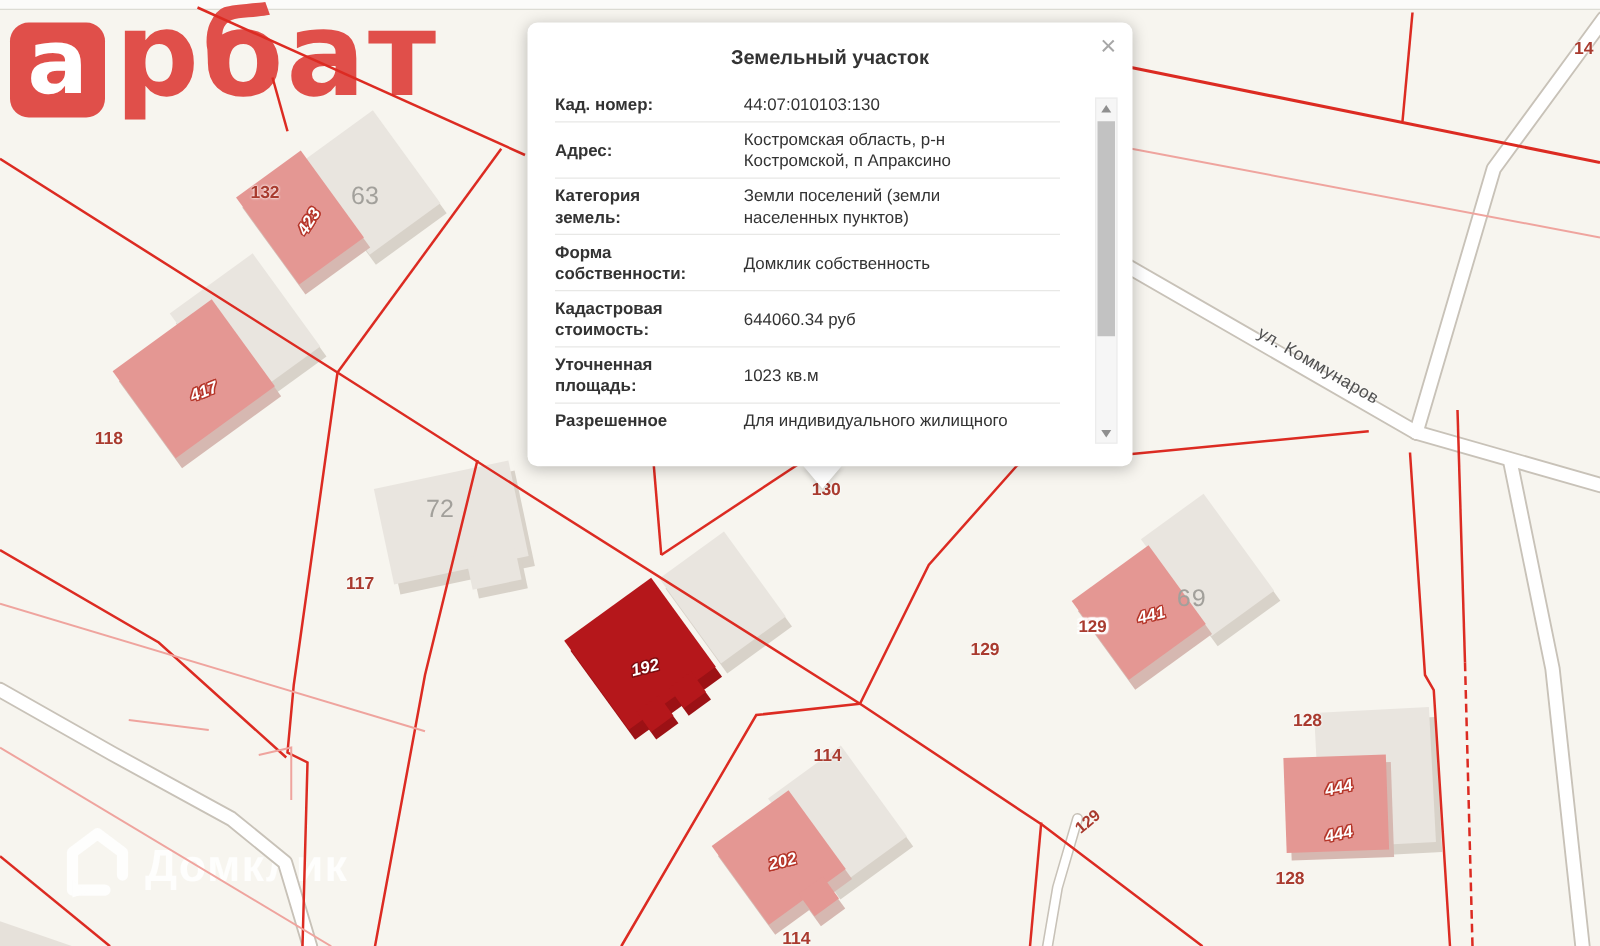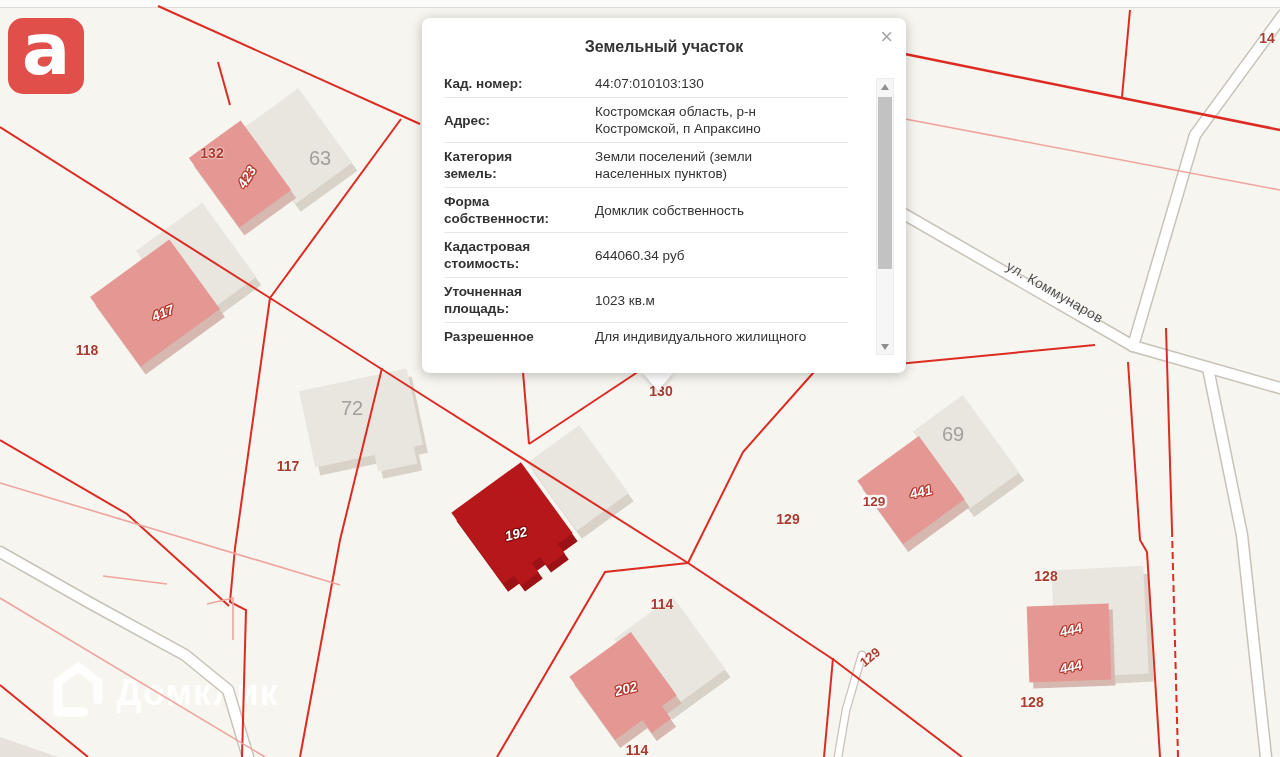--- a/index.html
+++ b/index.html
@@ -72,20 +72,21 @@
 <body>
 
 <div id="stage">
 
   <div id="topstrip"></div>
 
   <div id="logo">
     <div class="abox">
       <span>а</span>
     </div>
+    <div class="wordmark">рбат</div>
   </div>
 
   <div id="watermark">
     <svg width="52" height="62" viewBox="0 0 52 62">
       <path d="M 46 38 L 46 20 L 26 5 L 6 20 L 6 50 L 32 50" fill="none" stroke="rgba(255,255,255,0.92)" stroke-width="9" stroke-linecap="round" stroke-linejoin="round"></path>
       <path d="M 6 56 L 6 42 L 18 52 Z" fill="rgba(255,255,255,0.92)"></path>
     </svg>
     <div class="wmtext">Домклик</div>
   </div>
 
@@ -208,23 +209,23 @@
       <div class="mlabel k-parcel" style="left: 87px; top: 350px; transform: translate(-50%, -50%) rotate(0deg);">118</div>
       <div class="mlabel k-parcel" style="left: 288px; top: 466px; transform: translate(-50%, -50%) rotate(0deg);">117</div>
       <div class="mlabel k-parcel" style="left: 661px; top: 391px; transform: translate(-50%, -50%) rotate(0deg);">130</div>
       <div class="mlabel k-parcel" style="left: 662px; top: 604px; transform: translate(-50%, -50%) rotate(0deg);">114</div>
       <div class="mlabel k-parcel" style="left: 637px; top: 750px; transform: translate(-50%, -50%) rotate(0deg);">114</div>
       <div class="mlabel k-parcel" style="left: 788px; top: 519px; transform: translate(-50%, -50%) rotate(0deg);">129</div>
       <div class="mlabel k-parcel" style="left: 1046px; top: 576px; transform: translate(-50%, -50%) rotate(0deg);">128</div>
       <div class="mlabel k-parcel" style="left: 1032px; top: 702px; transform: translate(-50%, -50%) rotate(0deg);">128</div>
       <div class="mlabel k-parcel" style="left: 1267px; top: 38px; transform: translate(-50%, -50%) rotate(0deg); text-align: center;">14</div>
       <div class="mlabel k-road" style="left: 870px; top: 657px; transform: translate(-50%, -50%) rotate(-40deg);">129</div>
-      <div class="mlabel k-gray" style="left: 292px; top: 158px; transform: translate(-50%, -50%) rotate(0deg); margin-left: 28px;">63</div>
+      <div class="mlabel k-gray" style="left: 292px; top: 158px; transform: translate(-50%, -50%) rotate(0deg);">63</div>
       <div class="mlabel k-gray" style="left: 352px; top: 408px; transform: translate(-50%, -50%) rotate(0deg);">72</div>
-      <div class="mlabel k-gray" style="left: 953px; top: 434px; transform: translate(-50%, -50%) rotate(0deg);">69</div>
+      <div class="mlabel k-gray" style="left: 953px; top: 480px; transform: translate(-50%, -50%) rotate(0deg); font-family: Liberation Mono, monospace;">69</div>
       <div class="mlabel k-bnum" style="left: 247px; top: 177px; transform: translate(-50%, -50%) rotate(-58deg);">423</div>
       <div class="mlabel k-bnum" style="left: 163px; top: 313px; transform: translate(-50%, -50%) rotate(-22deg);">417</div>
       <div class="mlabel k-bnumdark" style="left: 516px; top: 534px; transform: translate(-50%, -50%) rotate(-14deg);">192</div>
       <div class="mlabel k-bnum" style="left: 921px; top: 492px; transform: translate(-50%, -50%) rotate(-14deg);">441</div>
       <div class="mlabel k-bnum" style="left: 1071px; top: 630px; transform: translate(-50%, -50%) rotate(-12deg);">444</div>
       <div class="mlabel k-bnum" style="left: 1071px; top: 667px; transform: translate(-50%, -50%) rotate(-12deg);">444</div>
       <div class="mlabel k-bnum" style="left: 626px; top: 689px; transform: translate(-50%, -50%) rotate(-14deg);">202</div>
       <div class="mlabel k-badge" style="left: 874px; top: 501px; transform: translate(-50%, -50%) rotate(0deg);">129</div>
       <div class="mlabel k-street" style="left: 1055px; top: 292px; transform: translate(-50%, -50%) rotate(30deg);">ул. Коммунаров</div>
     </div>

